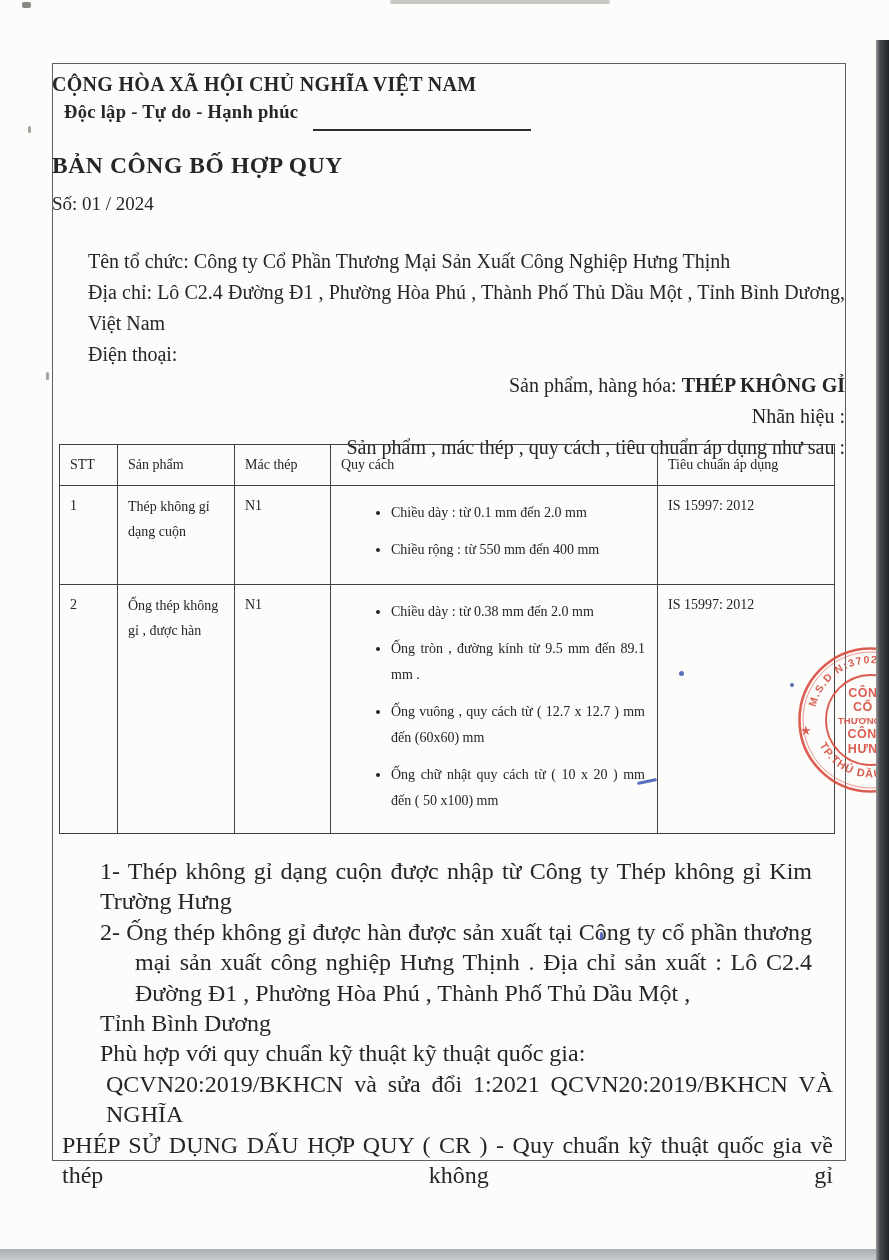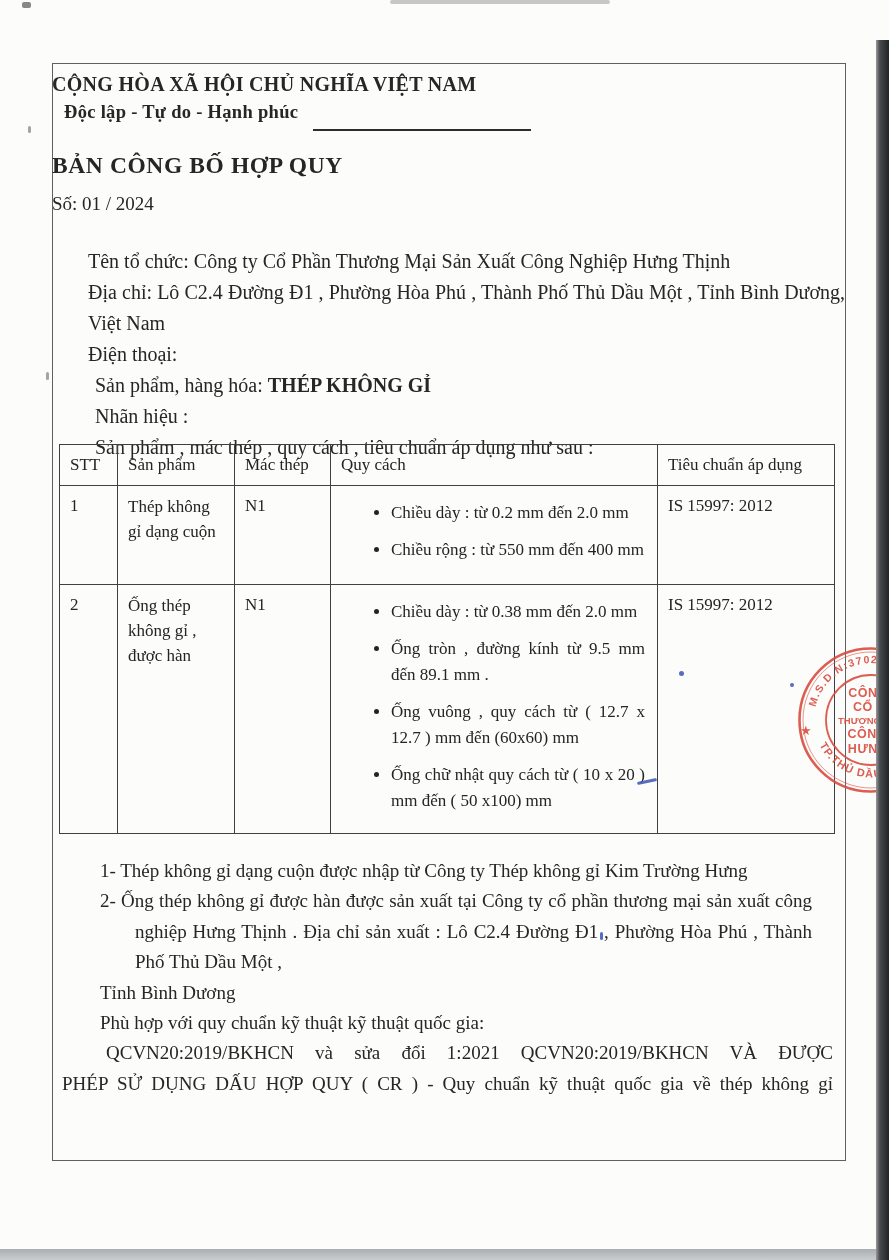--- a/index.html
+++ b/index.html
@@ -22,27 +22,27 @@
   .motto{top:102px;font-size:18.5px;font-weight:bold;letter-spacing:.3px;padding-left:12px;}
   .motto-underline{left:313px;top:129px;width:218px;height:2px;background:#2d2d2d;}
   .doc-title{top:152px;font-size:23.5px;font-weight:bold;letter-spacing:.6px;}
   .doc-number{top:193px;font-size:19px;}
   
   .bodyblock{
     top:226px;left:88px;width:757px;
     font-size:20px;line-height:31px;margin-top:20px;
   }
   .bodyblock .jt{text-align:justify;}
-  .indent7{padding-left:7px;}
+  .indent7{padding-left:7px;text-align:right;}
   .bold{font-weight:bold;}
   
   table.spec{
     position:absolute;left:59px;top:444px;width:775px;
     border-collapse:collapse;table-layout:fixed;
-    font-size:17px;line-height:24px;color:#242424;border-radius:18px;
+    font-size:14px;line-height:24px;color:#242424;border-radius:18px;
   }
   table.spec th,table.spec td{
     border:1.6px solid #3e4043;vertical-align:top;
     padding:8px 10px;font-weight:normal;text-align:left;
     overflow:hidden;
   }
   table.spec tr.hdr{height:39px;}
   table.spec tr.r1{height:99px;}
   table.spec tr.r2{height:236px;}
   .c-stt{width:58px;}
@@ -52,21 +52,21 @@
   .c-tc{width:177px;}
   th.c-stt{text-align:center;}
   td.stt,td.mac{text-align:center;padding-top:12px;}
   td.sp{text-align:justify;line-height:25px;padding-top:11px;}
   td.tc{padding-top:12px;}
   ul.specs{margin:6px 0 0 0;padding-left:50px;list-style:disc;}
   ul.specs li{margin-bottom:11px;text-align:justify;line-height:26px;padding-right:2px;}
   
   .notes{
     top:856px;left:100px;width:712px;
-    font-size:19px;line-height:30.4px;text-align:justify;
+    font-size:24px;line-height:30.4px;text-align:justify;
   }
   .notes .plain{text-align:left;}
   .hang{padding-left:35px;text-indent:-35px;}
   .reg{margin-left:-38px;width:771px;}
   .reg .l1{padding-left:44px;text-align:justify;text-align-last:justify;}
   .reg .l2{text-align:justify;text-align-last:justify;}
   
   .stamp{left:786px;top:635px;width:170px;height:170px;opacity:.9;z-index:5;}
   .stamp text{font-family:"Liberation Sans","DejaVu Sans",sans-serif;font-weight:bold;}
   
@@ -117,21 +117,21 @@
     <th>Mác thép</th>
     <th>Quy cách</th>
     <th>Tiêu chuẩn áp dụng</th>
   </tr>
   <tr class="r1">
     <td class="stt">1</td>
     <td class="sp">Thép không gỉ dạng cuộn</td>
     <td class="mac">N1</td>
     <td>
       <ul class="specs">
-        <li>Chiều dày : từ 0.2 mm đến 2.0 mm</li>
+        <li>Chiều dày : từ 0.1 mm đến 2.0 mm</li>
         <li>Chiều rộng : từ 550 mm đến 400 mm</li>
       </ul>
     </td>
     <td class="tc">IS 15997: 2012</td>
   </tr>
   <tr class="r2">
     <td class="stt">2</td>
     <td class="sp">Ống thép không gỉ , được hàn</td>
     <td class="mac">N1</td>
     <td>
@@ -146,21 +146,21 @@
   </tr>
 </tbody>
   </table>
 
 <div class="abs notes">
   <div>1- Thép không gỉ dạng cuộn được nhập từ Công ty Thép không gỉ Kim Trường Hưng</div>
   <div class="hang">2- Ống thép không gỉ được hàn được sản xuất tại Công ty cổ phần thương mại sản xuất công nghiệp Hưng Thịnh . Địa chỉ sản xuất : Lô C2.4 Đường Đ1 , Phường Hòa Phú , Thành Phố Thủ Dầu Một ,</div>
   <div class="plain">Tỉnh Bình Dương</div>
   <div class="plain">Phù hợp với quy chuẩn kỹ thuật kỹ thuật quốc gia:</div>
   <div class="reg">
-    <div class="l1">QCVN20:2019/BKHCN và sửa đổi 1:2021 QCVN20:2019/BKHCN VÀ ĐƯỢC</div>
+    <div class="l1">QCVN20:2019/BKHCN và sửa đổi 1:2021 QCVN20:2019/BKHCN VÀ NGHĨA</div>
     <div class="l2">PHÉP SỬ DỤNG DẤU HỢP QUY ( CR ) -  Quy chuẩn kỹ thuật quốc gia về thép không gỉ</div>
   </div>
 </div>
 
 <svg class="abs stamp" viewBox="0 0 170 170" width="170" height="170">
   <defs>
     <path id="arcTop" d="M 29.5,72.2 A 57,57 0 0 1 141.1,75.1" fill="none"></path>
     <path id="arcBottom" d="M 33.3,109.9 A 59,59 0 0 0 138.7,109.9" fill="none"></path>
   </defs>
   <g stroke="#d94c40" fill="none">

